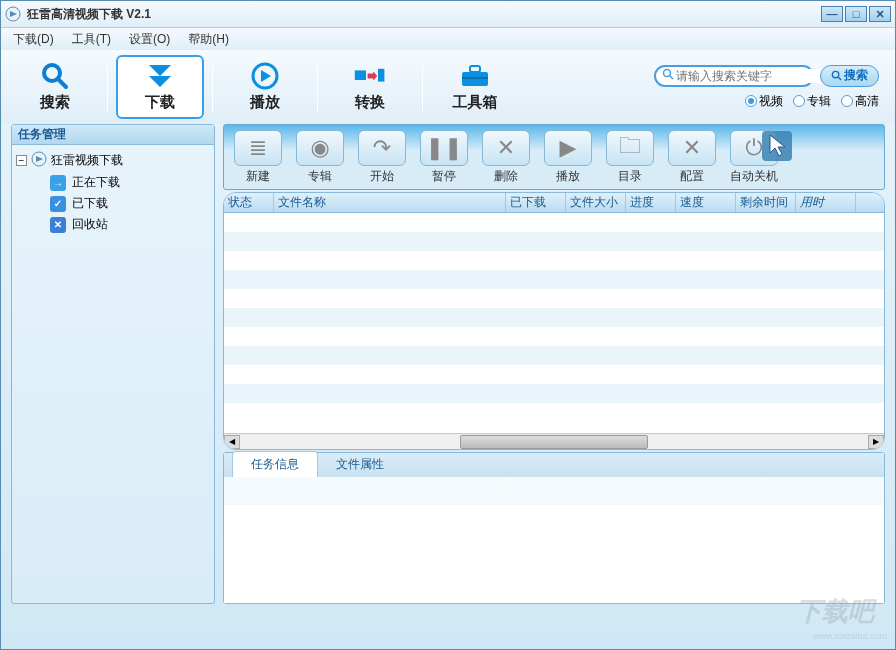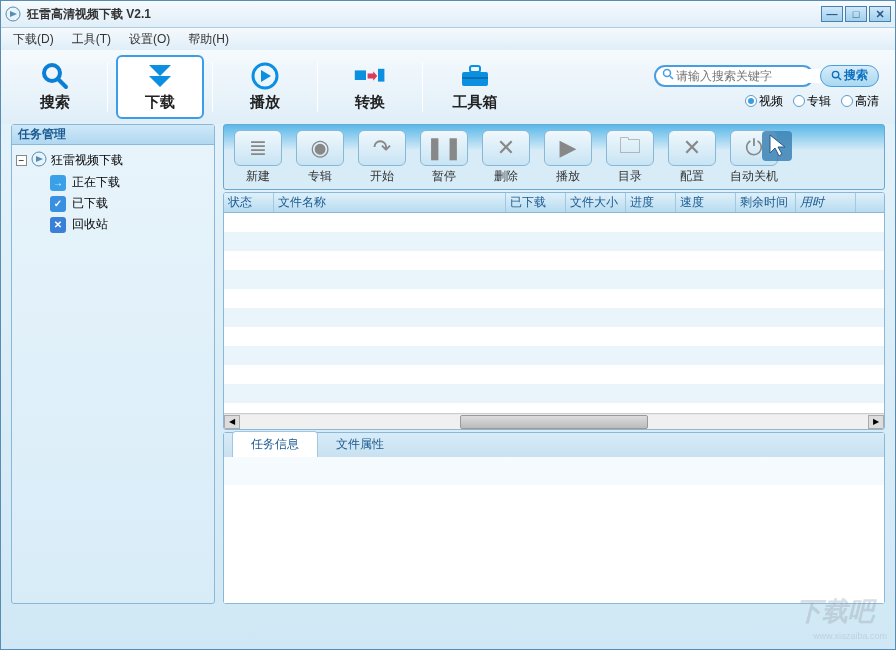--- a/index.html
+++ b/index.html
@@ -37,32 +37,32 @@
 .tree-exp { width: 11px; height: 11px; border: 1px solid #888; display: flex; align-items: center; justify-content: center; font-size: 10px; background: #fff; cursor: pointer; line-height: 1; }
 .tree-children { margin-left: 34px; }
 .tree-item { display: flex; align-items: center; gap: 6px; padding: 2px 0; cursor: pointer; }
 .tree-icon { width: 16px; height: 16px; display: flex; align-items: center; justify-content: center; border-radius: 3px; color: #fff; font-size: 10px; font-weight: bold; }
 .right-panel { flex: 1; display: flex; flex-direction: column; gap: 2px; }
 .toolbar { height: 66px; background: linear-gradient(to bottom, #5ab8e8, #d8ecf8 40%); border: 1px solid #6aa8d0; border-radius: 3px; display: flex; align-items: center; padding: 0 6px; gap: 6px; position: relative; }
 .tool-btn { display: flex; flex-direction: column; align-items: center; gap: 2px; cursor: pointer; width: 56px; }
 .tool-icon { width: 48px; height: 36px; background: linear-gradient(to bottom, #f0f8fc, #c8e4f4); border: 1px solid #88b8d8; border-radius: 6px; display: flex; align-items: center; justify-content: center; color: #888; font-size: 22px; }
 .tool-label { font-size: 12px; color: #333; }
 .cursor-overlay { position: absolute; width: 30px; height: 30px; background: rgba(60,130,180,0.85); border-radius: 4px; pointer-events: none; }
-.table-wrap { flex: 1; border: 1px solid #8ab8d8; background: #fff; display: flex; flex-direction: column; border-radius: 3px; overflow: hidden; }
+.table-wrap { flex: 1; border: 1px solid #8ab8d8; background: #fff; display: flex; flex-direction: column; border-radius: 13px; overflow: hidden; }
 .table-header { height: 20px; background: linear-gradient(to bottom, #e0f0fa, #b8dcf0); display: flex; border-bottom: 1px solid #8ab8d8; }
 .th { border-right: 1px solid #a0c8e0; padding: 2px 4px; color: #1a5a90; display: flex; align-items: center; }
 .table-body { flex: 1; overflow: hidden; }
 .tr { height: 19px; display: flex; }
 .tr:nth-child(even) { background: #eaf4fb; }
 .td { border-right: 1px solid transparent; }
 .hscroll { height: 16px; background: #e8e8e8; border-top: 1px solid #ccc; display: flex; align-items: center; }
 .hscroll-track { flex: 1; height: 14px; background: #f0f0f0; position: relative; }
 .hscroll-thumb { position: absolute; left: 35%; width: 30%; height: 100%; background: linear-gradient(to bottom, #ddd, #bbb); border: 1px solid #999; border-radius: 2px; }
 .hscroll-btn { width: 16px; height: 14px; background: #ddd; border: 1px solid #aaa; display: flex; align-items: center; justify-content: center; font-size: 8px; }
-.bottom-tabs { border: 1px solid #8ab8d8; background: linear-gradient(to bottom, #f8fcfe, #e8f4fb); border-radius: 3px; height: 172px; display: flex; flex-direction: column; gap: 28px; }
+.bottom-tabs { border: 1px solid #8ab8d8; background: linear-gradient(to bottom, #f8fcfe, #e8f4fb); border-radius: 3px; height: 152px; display: flex; flex-direction: column; gap: 28px; }
 .tab-row { height: 24px; display: flex; align-items: flex-end; padding: 0 8px; background: linear-gradient(to bottom, #d8ecf8, #c8e0f0); }
 .tab { padding: 4px 18px; cursor: pointer; color: #1a5a90; border-top-left-radius: 4px; border-top-right-radius: 4px; }
 .tab.active { background: #fff; border: 1px solid #a0c8e0; border-bottom: none; }
 .tab-content { flex: 1; background: #fff; }
 .statusbar { height: 22px; position: absolute; bottom: 0; left: 0; right: 0; background: linear-gradient(to bottom, #e8f4fb, #d0e8f8); border-top: 1px solid #a0c8e0; display: flex; align-items: center; padding: 0 10px; color: #444; }
 .statusbar .right { margin-left: auto; }
 .watermark { position: absolute; right: 21px; bottom: 20px; color: rgba(150,160,170,0.35); font-size: 26px; font-weight: bold; font-style: italic; pointer-events: none; margin-top: 12px; }
 .watermark2 { position: absolute; right: 8px; bottom: 8px; color: rgba(150,160,170,0.3); font-size: 9px; pointer-events: none; }
 </style>
 </head>

